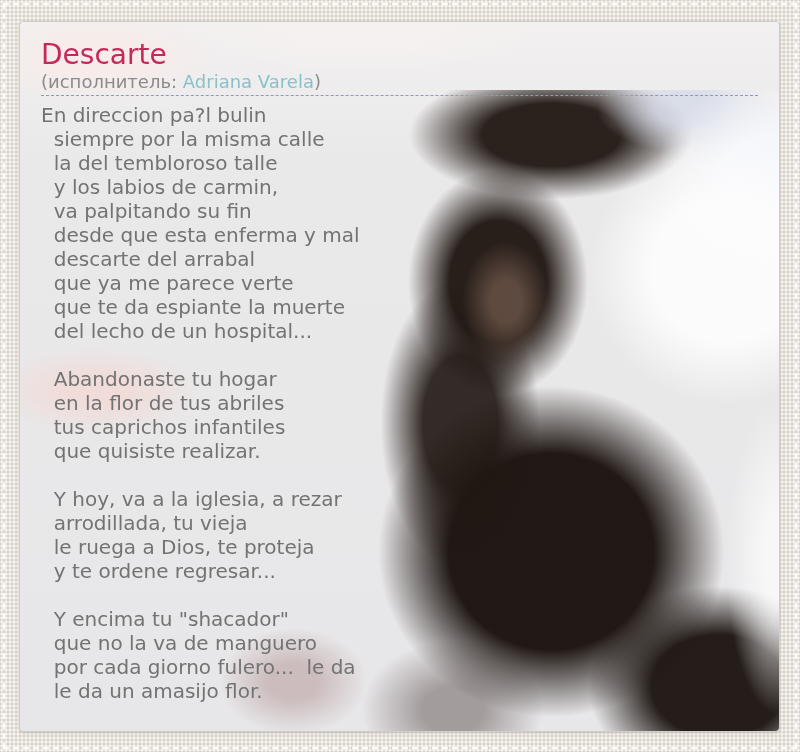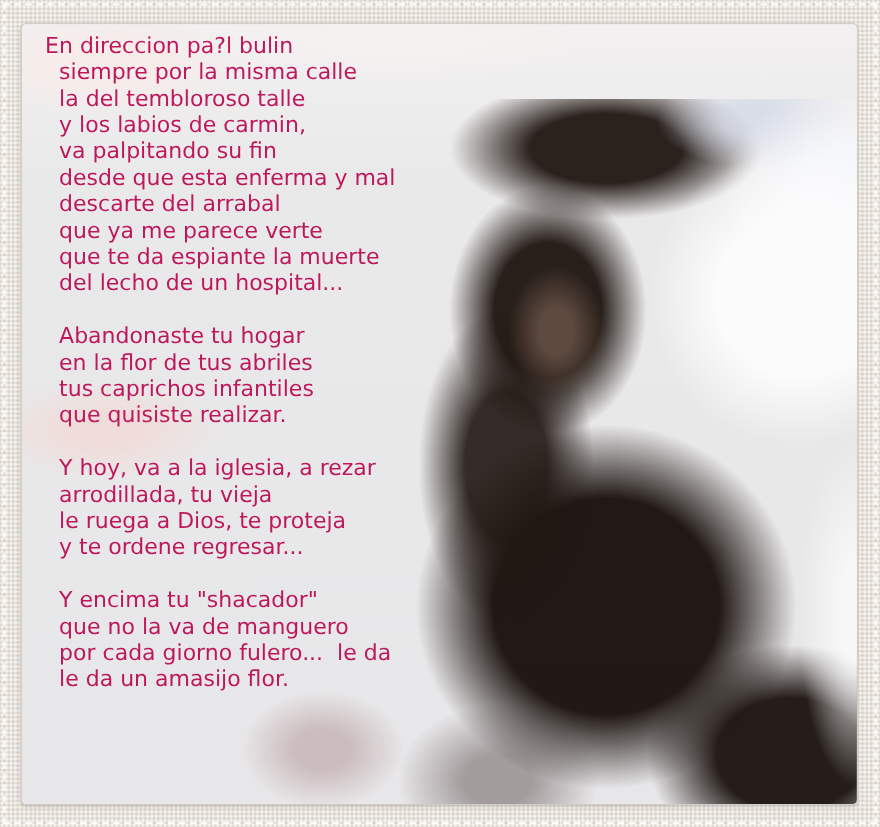--- a/index.html
+++ b/index.html
@@ -93,34 +93,38 @@
     color: #89c1c9;
     text-decoration: none;
     cursor: pointer;
   }
   .lyrics {
     margin: 7px 0 0 0;
     padding: 0 21px;
     font-family: inherit;
     font-size: 20px;
     line-height: 24px;
-    color: #be185d;
+    color: #737373;
     white-space: pre;
   }
 </style>
 </head>
 <body>
 
 <div class="stitch-border"></div>
 
 <div class="card">
   <div class="photo-base"></div>
   <div class="photo-figure"></div>
 
   <div class="card-content">
+    <div class="song-header">
+      <h1 class="song-title">Descarte</h1>
+      <div class="performer-line"><span>(исполнитель: </span><a>Adriana Varela</a><span>)</span></div>
+    </div>
 
     <pre class="lyrics">En direccion pa?l bulin
   siempre por la misma calle
   la del tembloroso talle
   y los labios de carmin,
   va palpitando su fin
   desde que esta enferma y mal
   descarte del arrabal
   que ya me parece verte
   que te da espiante la muerte

